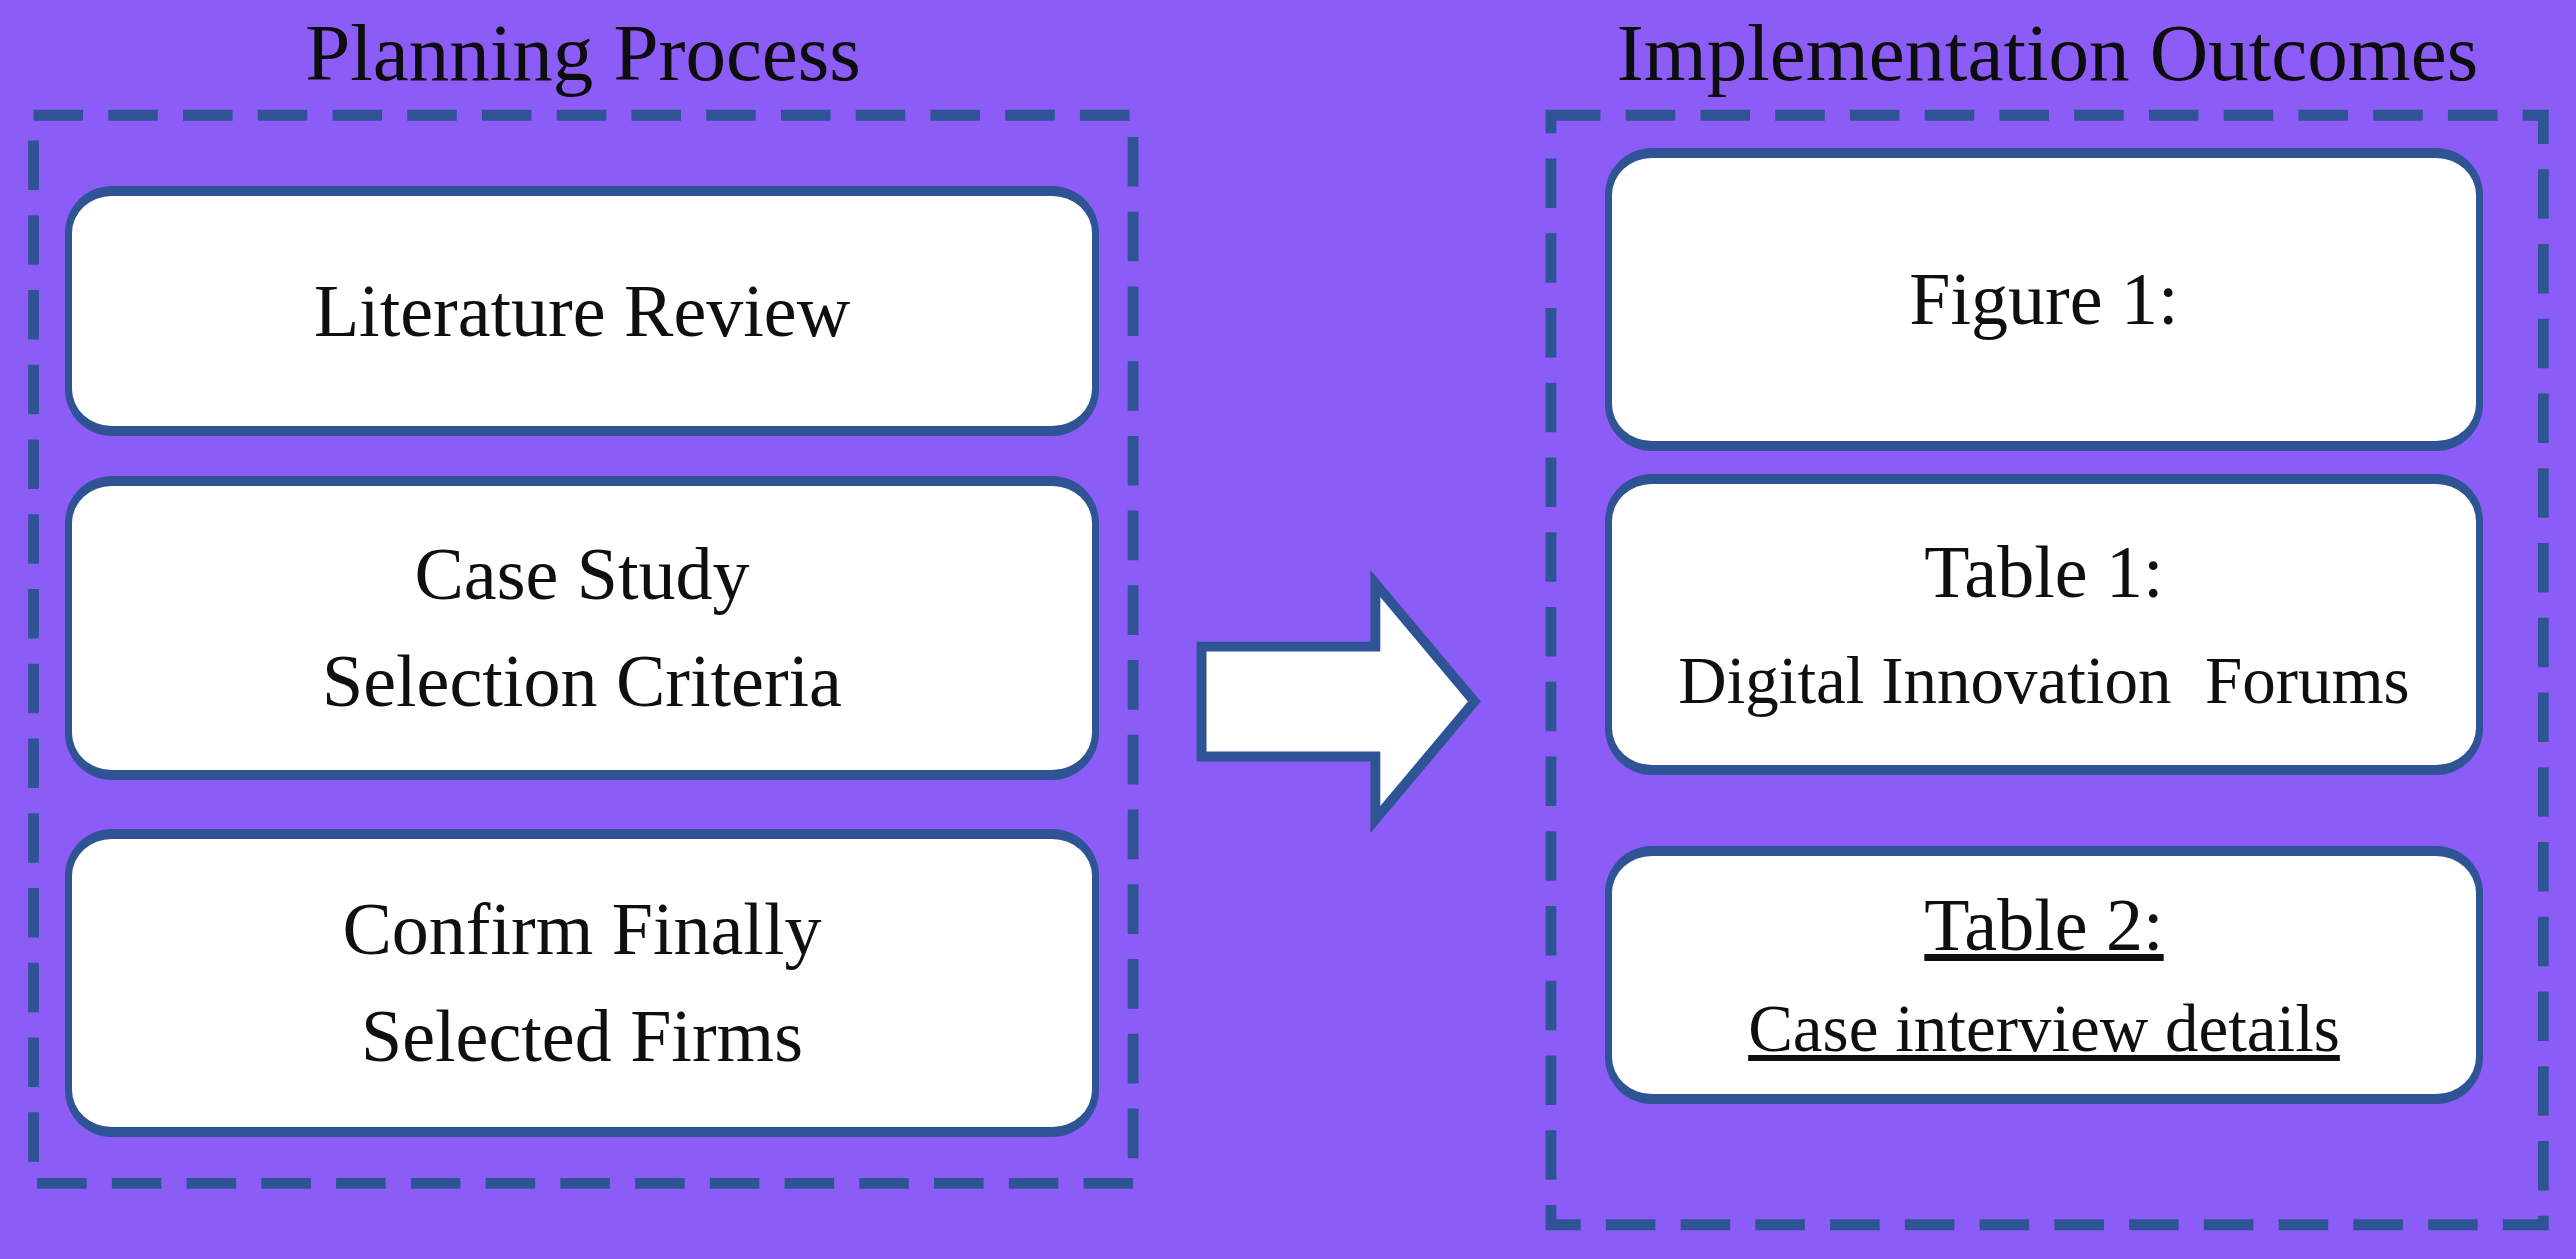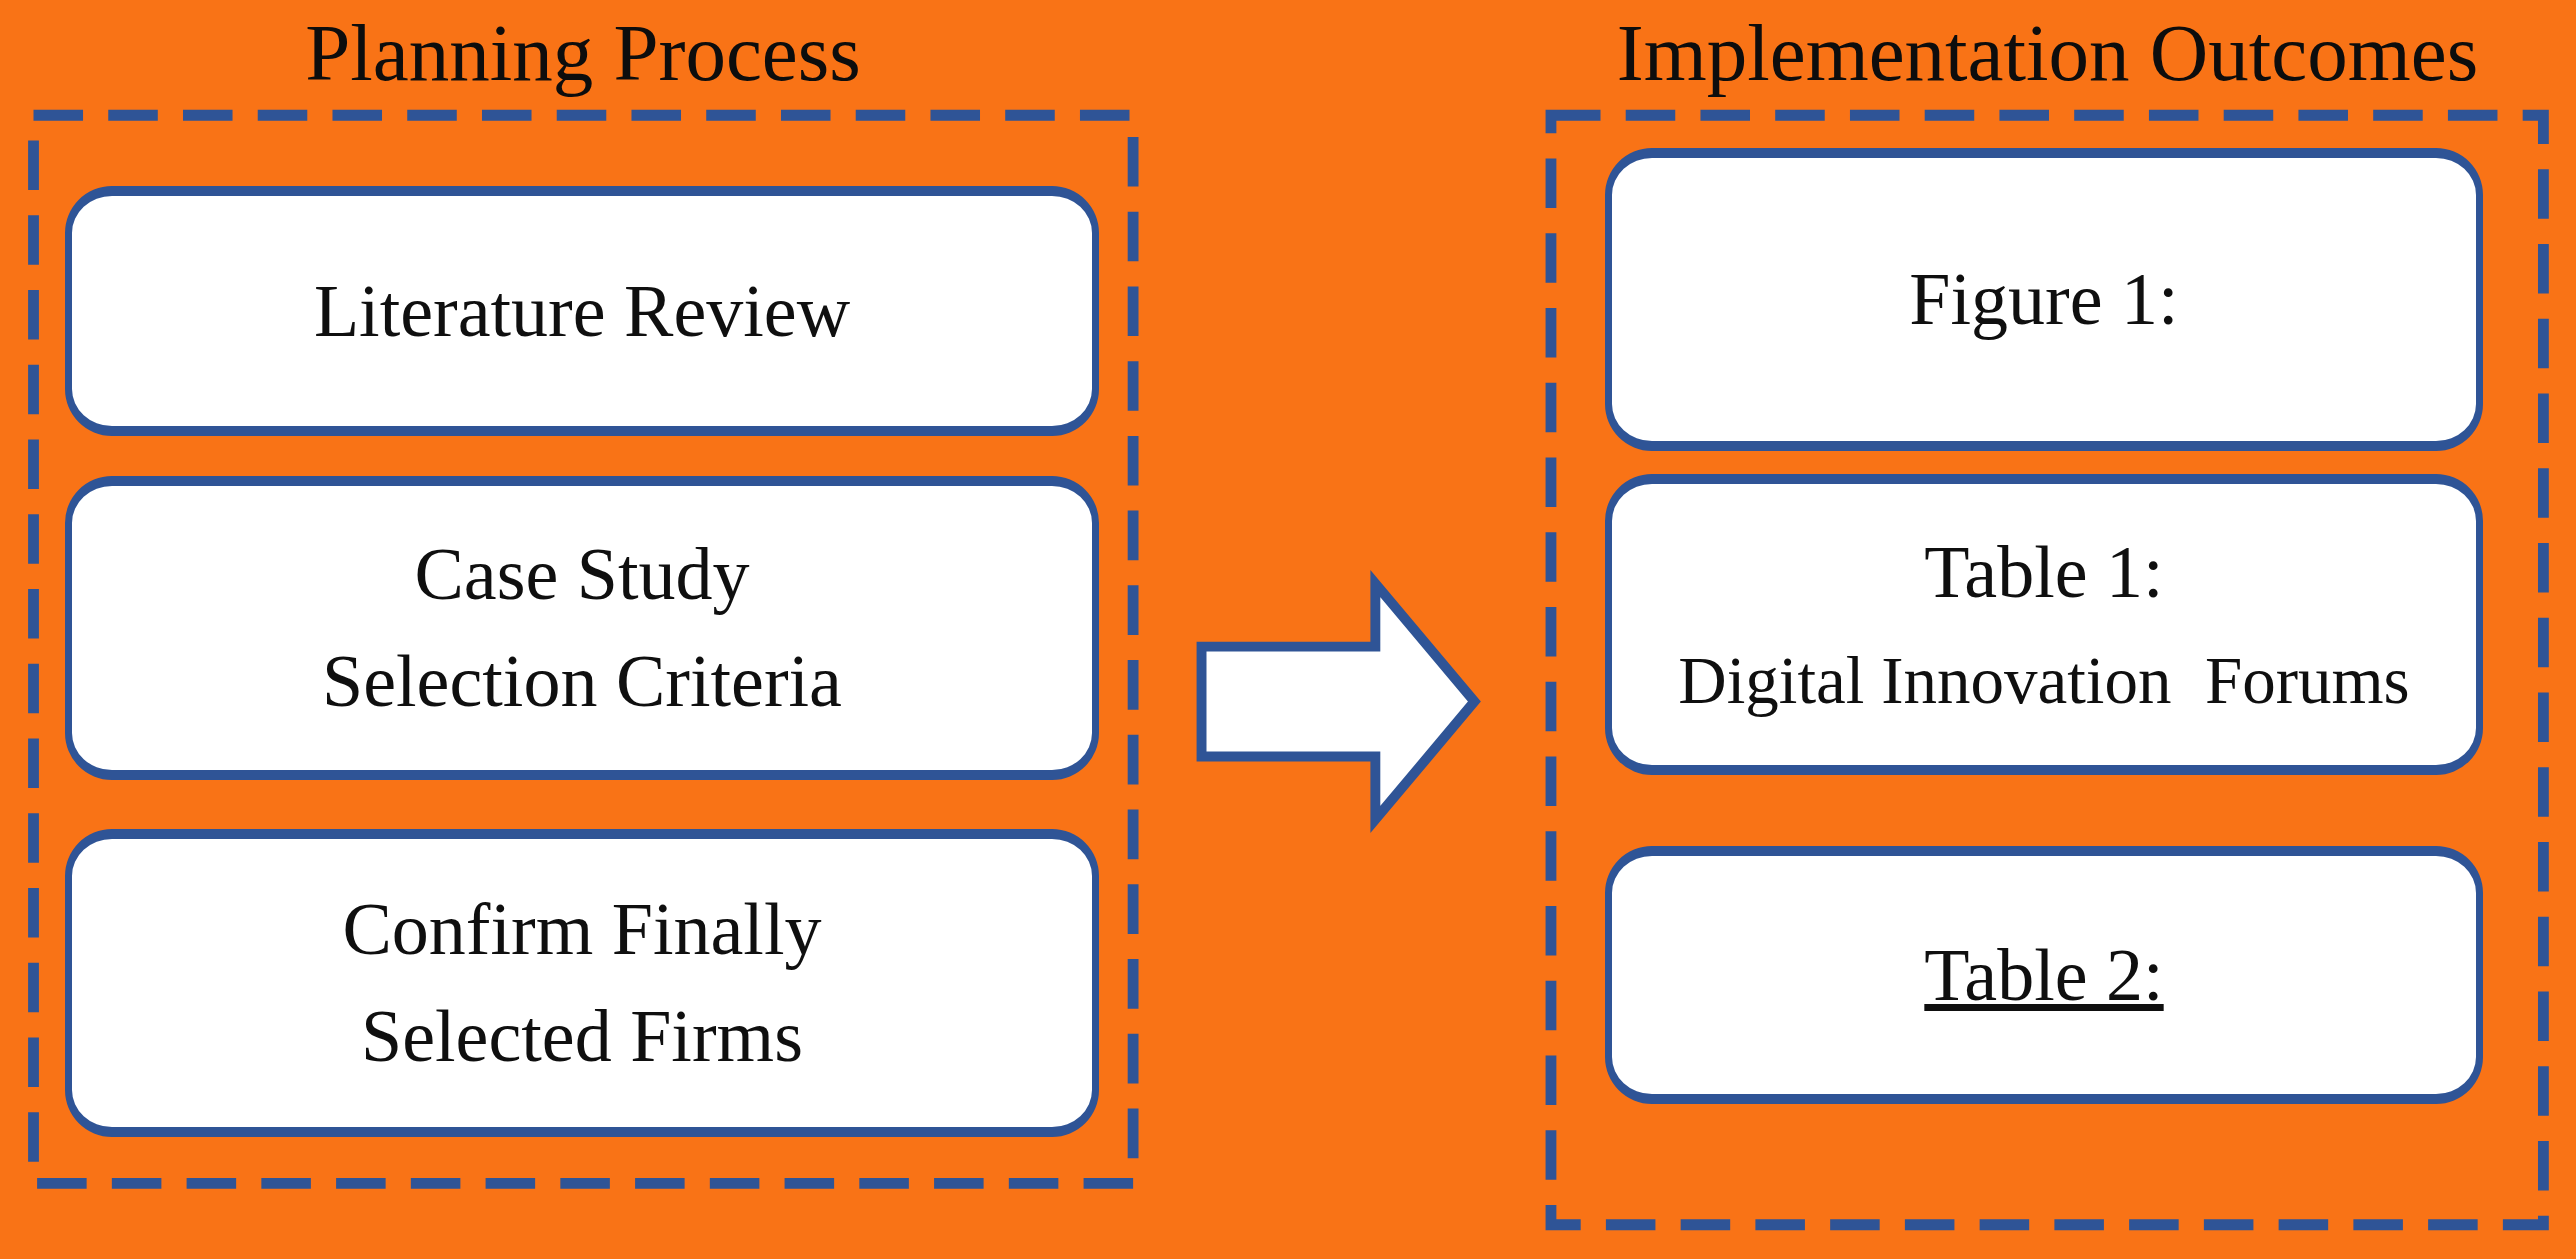--- a/index.html
+++ b/index.html
@@ -1,20 +1,20 @@
 <!DOCTYPE html>
 <html style="font-size:14.4px"><head>
 <meta charset="utf-8">
 <style>
   html, body { margin: 0; padding: 0; background: #ffffff; }
   .canvas {
     position: relative;
     width: 2576px;
     height: 1259px;
-    background: #f97316;
+    background: #8b5cf6;
     font-family: "Liberation Serif", "DejaVu Serif", serif;
     color: #0f0f0f;
     overflow: hidden;
   }
   .svg-layer {
     position: absolute;
     left: 0; top: 0;
     width: 2576px; height: 1259px;
   }
   .panel-title {
@@ -93,16 +93,17 @@
     <span class="line t-main">Figure 1:</span>
   </div>
 
   <div class="box right-col rb2">
     <span class="line t-main">Table 1:</span>
     <span class="line t-sub">Digital Innovation  Forums</span>
   </div>
 
   <div class="box right-col rb3">
     <span class="line t-main">Table 2:</span>
+    <span class="line t-sub">Case interview details</span>
   </div>
 
 </div>
 
 
 </body></html>

